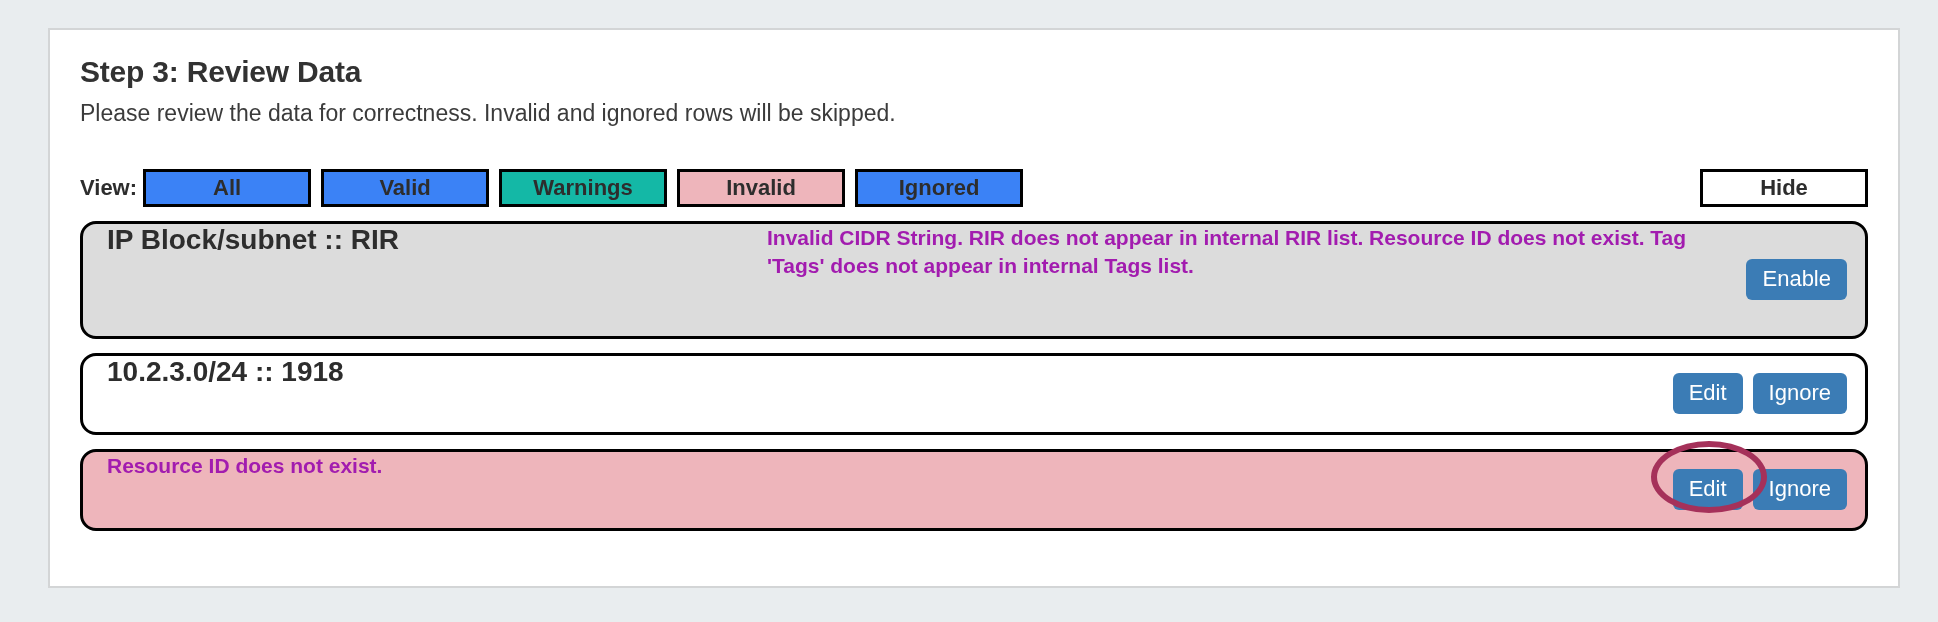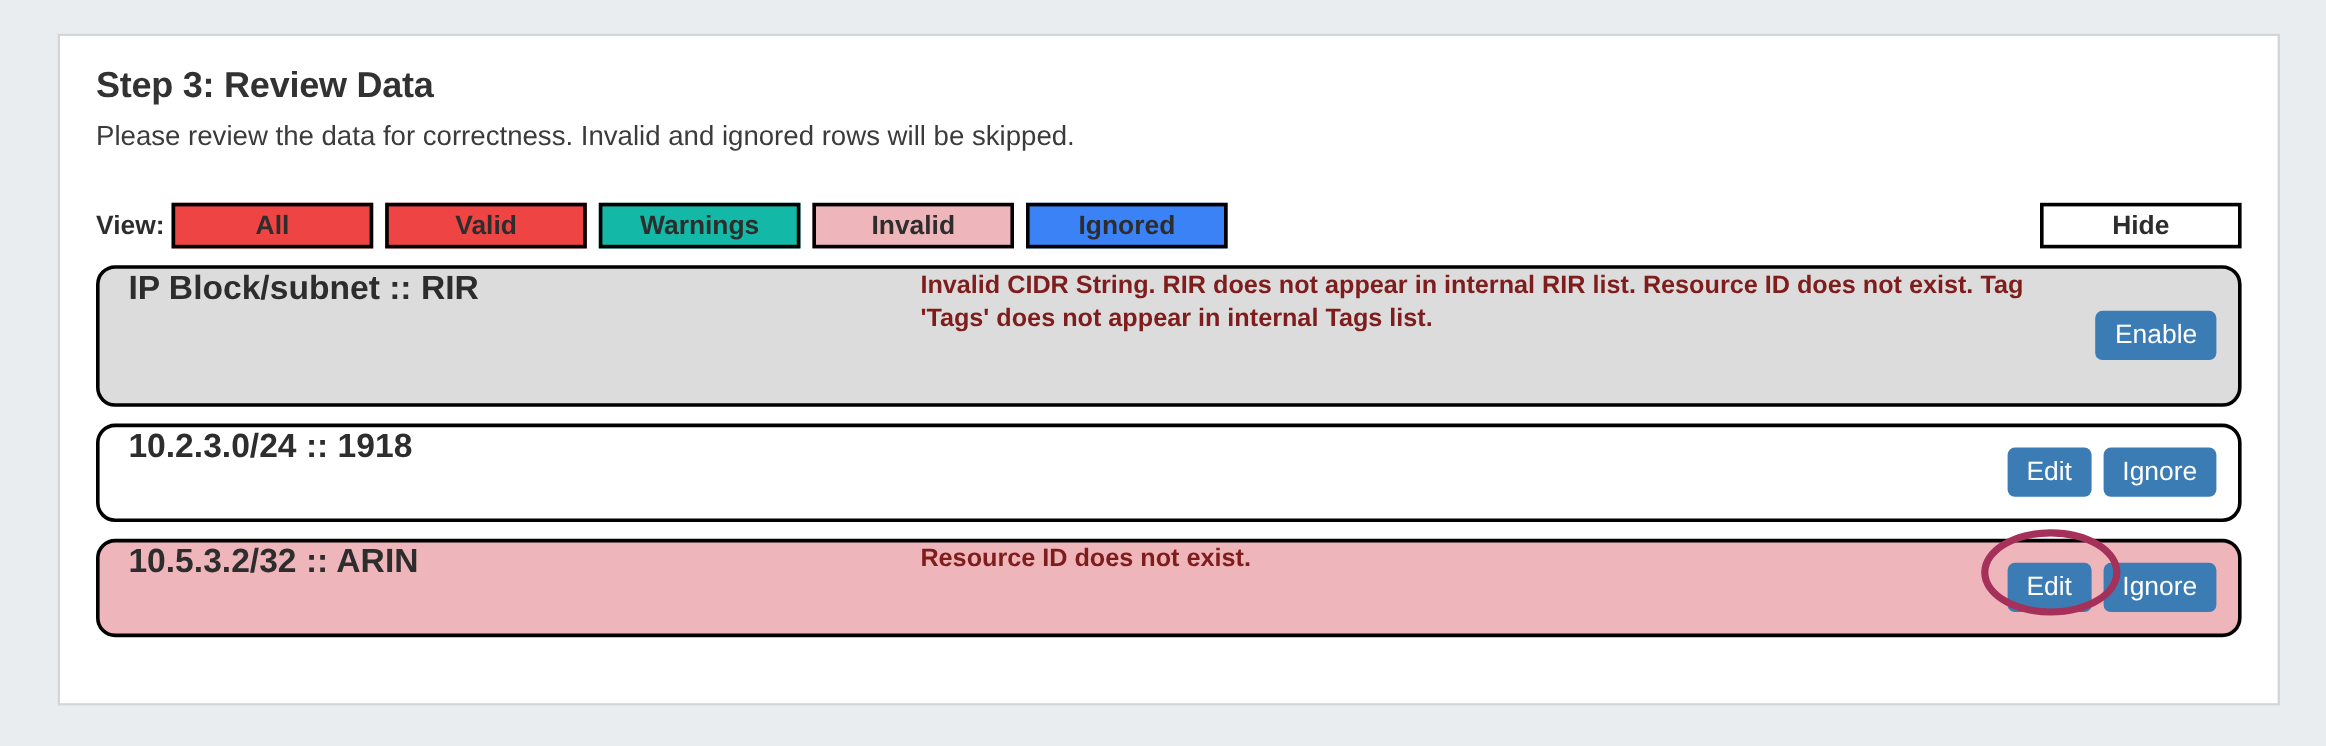--- a/index.html
+++ b/index.html
@@ -67,21 +67,21 @@
     font-weight: bold;
     color: #2d2d2d;
     margin-right: 6px;
     white-space: nowrap;
   }
 
   .filter-btn {
     height: 38px;
     min-width: 168px;
     border: 3px solid #000000;
-    background: #ef4444;
+    background: #3b82f6;
     color: #2d2d2d;
     font-family: "Liberation Sans", sans-serif;
     font-size: 22px;
     font-weight: bold;
     text-align: center;
     line-height: 32px;
     box-sizing: border-box;
     margin-right: 10px;
     cursor: pointer;
     padding: 0 6px;
@@ -137,21 +137,21 @@
     font-size: 28px;
     font-weight: bold;
     color: #2d2d2d;
     flex: 0 0 660px;
     white-space: nowrap;
   }
 
   .row-message {
     font-size: 21px;
     font-weight: bold;
-    color: #7f1d1d;
+    color: #a21caf;
     line-height: 1.32;
     flex: 1 1 auto;
     padding-right: 20px;
   }
 
   .row-actions {
     display: flex;
     align-items: center;
     gap: 10px;
     flex: 0 0 auto;
@@ -231,21 +231,20 @@
         <div class="data-row normal state-valid">
           <div class="row-name">10.2.3.0/24 :: 1918</div>
           <div class="row-message"></div>
           <div class="row-actions">
             <button class="action-btn">Edit</button>
             <button class="action-btn">Ignore</button>
           </div>
         </div>
 
         <div class="data-row normal state-invalid">
-          <div class="row-name">10.5.3.2/32 :: ARIN</div>
           <div class="row-message">Resource ID does not exist.</div>
           <div class="row-actions">
             <div class="annotation-ellipse"></div>
             <button class="action-btn">Edit</button>
             <button class="action-btn">Ignore</button>
           </div>
         </div>
 
       </div>
     </div>

